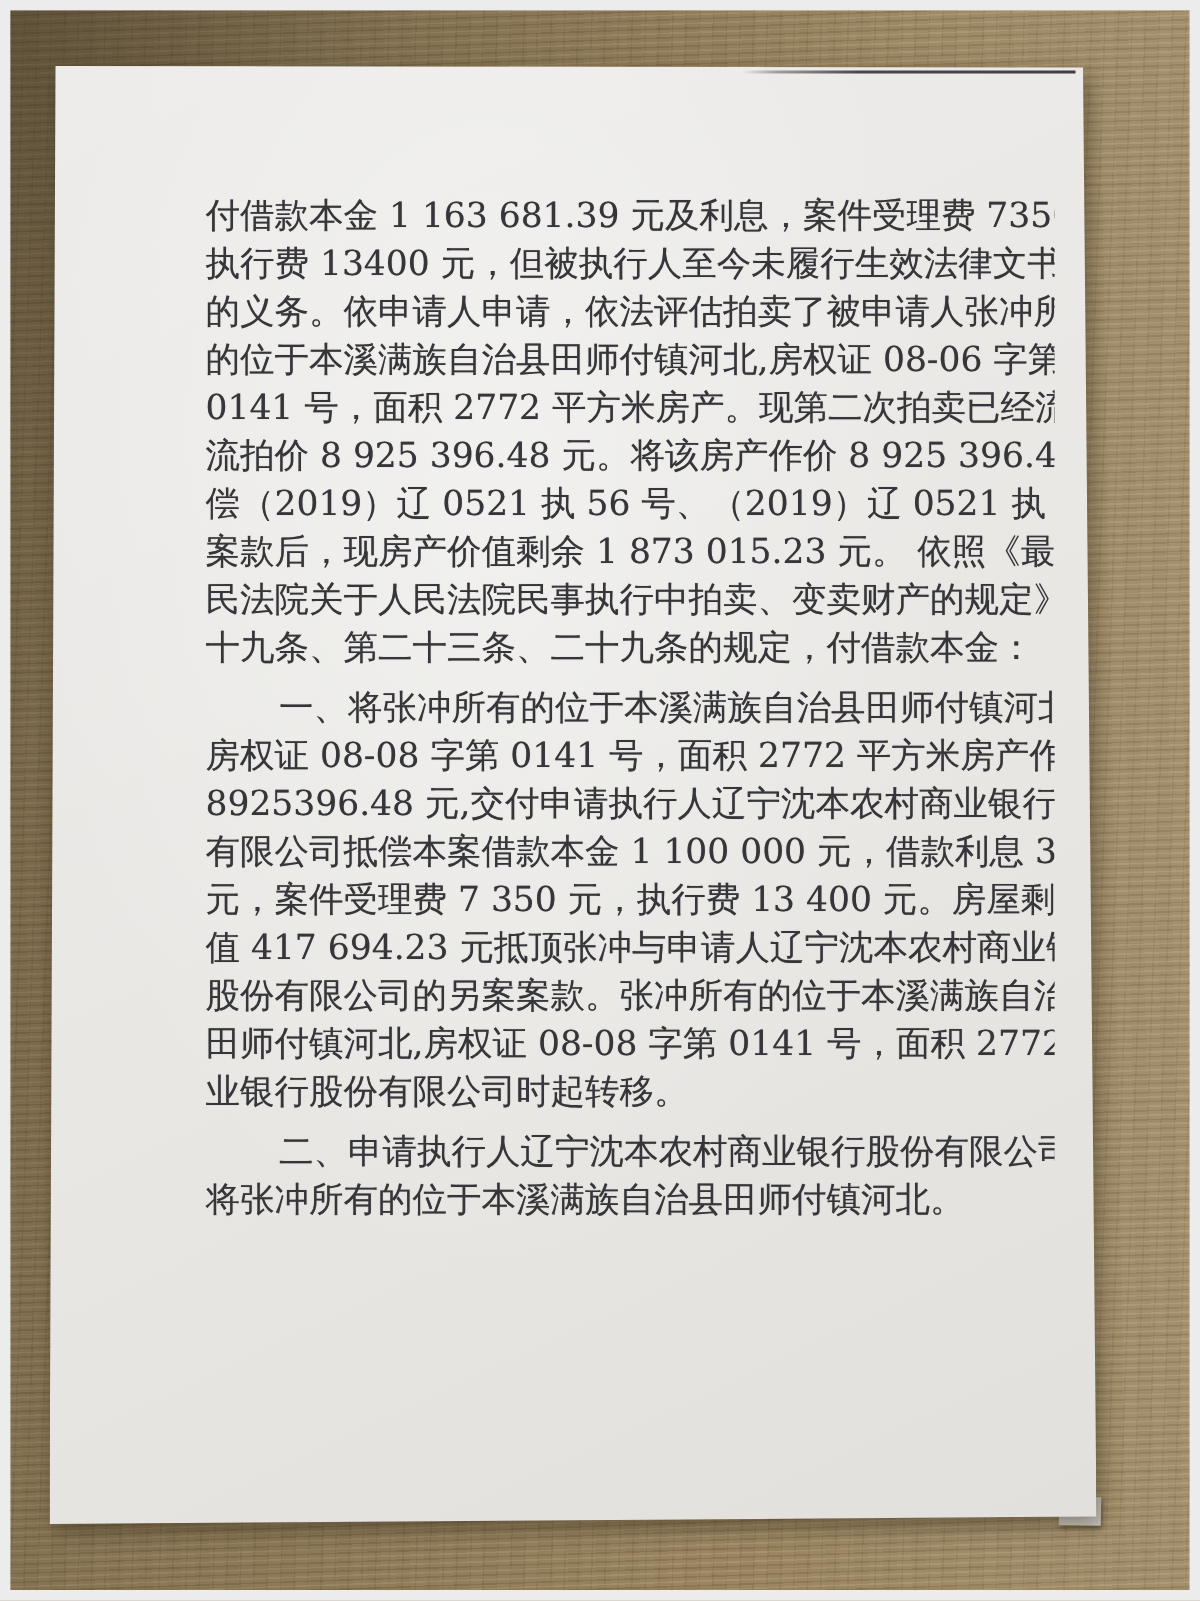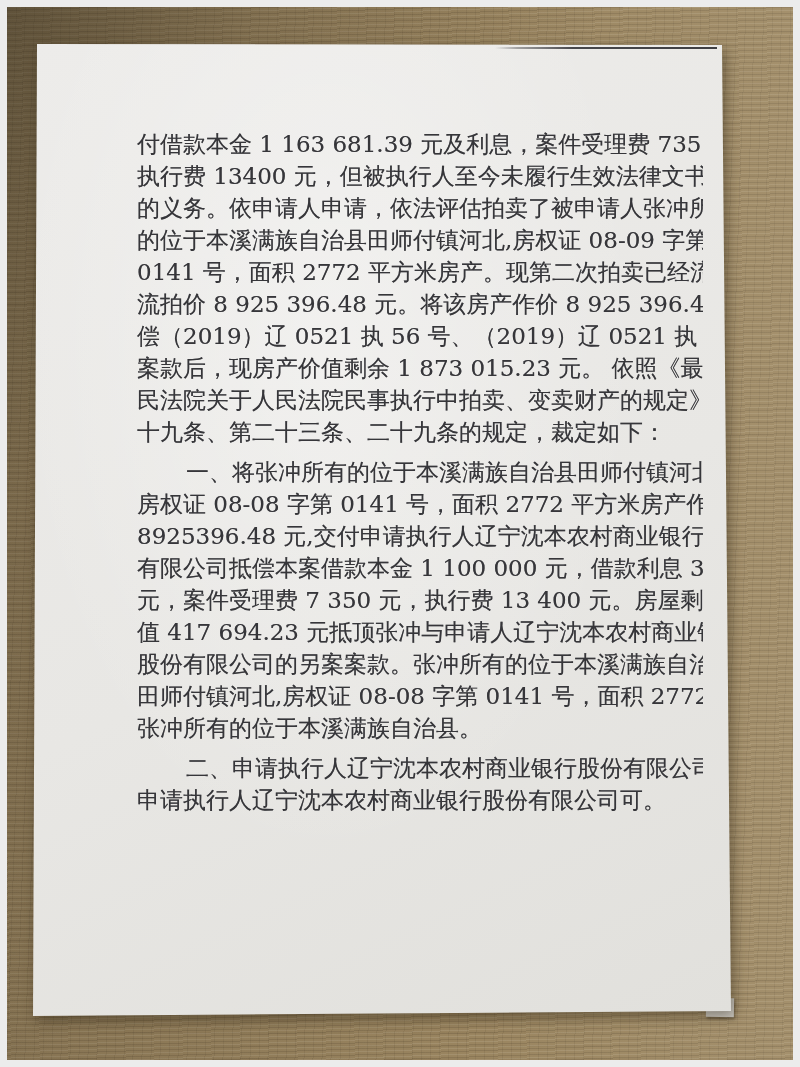--- a/index.html
+++ b/index.html
@@ -92,39 +92,39 @@
   <div class="wood"></div>
   <div class="page-behind"></div>
   <div class="paper-wrap">
     <div class="paper">
       <div class="scan-line"></div>
       <div class="doc-text">
           <div class="para">
             <div class="line">付借款本金 1 163 681.39 元及利息，案件受理费 7350 元，</div>
             <div class="line">执行费 13400 元，但被执行人至今未履行生效法律文书确定</div>
             <div class="line">的义务。依申请人申请，依法评估拍卖了被申请人张冲所有</div>
-            <div class="line">的位于本溪满族自治县田师付镇河北,房权证 08-09 字第</div>
+            <div class="line">的位于本溪满族自治县田师付镇河北,房权证 08-06 字第</div>
             <div class="line">0141 号，面积 2772 平方米房产。现第二次拍卖已经流拍，</div>
             <div class="line">流拍价 8 925 396.48 元。将该房产作价 8 925 396.48 元抵</div>
             <div class="line">偿（2019）辽 0521 执 56 号、（2019）辽 0521 执 55 号案件</div>
             <div class="line">案款后，现房产价值剩余 1 873 015.23 元。  依照《最高人</div>
             <div class="line">民法院关于人民法院民事执行中拍卖、变卖财产的规定》第</div>
-            <div class="line last">十九条、第二十三条、二十九条的规定，裁定如下：</div>
+            <div class="line last">十九条、第二十三条、二十九条的规定，付借款本金：</div>
           </div>
           <div class="para indent">
             <div class="line">一、将张冲所有的位于本溪满族自治县田师付镇河北，</div>
             <div class="line">房权证 08-08 字第 0141 号，面积 2772 平方米房产作价</div>
             <div class="line">8925396.48 元,交付申请执行人辽宁沈本农村商业银行股份</div>
             <div class="line">有限公司抵偿本案借款本金 1 100 000 元，借款利息 334 571</div>
             <div class="line">元，案件受理费 7 350 元，执行费 13 400 元。房屋剩余价</div>
             <div class="line">值 417 694.23 元抵顶张冲与申请人辽宁沈本农村商业银行</div>
             <div class="line">股份有限公司的另案案款。张冲所有的位于本溪满族自治县</div>
             <div class="line">田师付镇河北,房权证 08-08 字第 0141 号，面积 2772 平方</div>
-            <div class="line last">张冲所有的位于本溪满族自治县。</div>
+            <div class="line last">业银行股份有限公司时起转移。</div>
           </div>
           <div class="para indent">
             <div class="line">二、申请执行人辽宁沈本农村商业银行股份有限公司可</div>
-            <div class="line last">申请执行人辽宁沈本农村商业银行股份有限公司可。</div>
+            <div class="line last">将张冲所有的位于本溪满族自治县田师付镇河北。</div>
           </div>
         </div>
     </div>
   </div>
 </div>
 
 </body></html>

